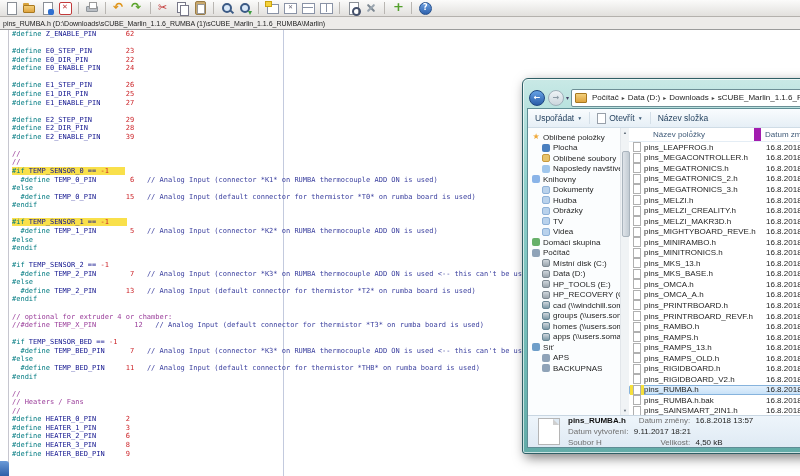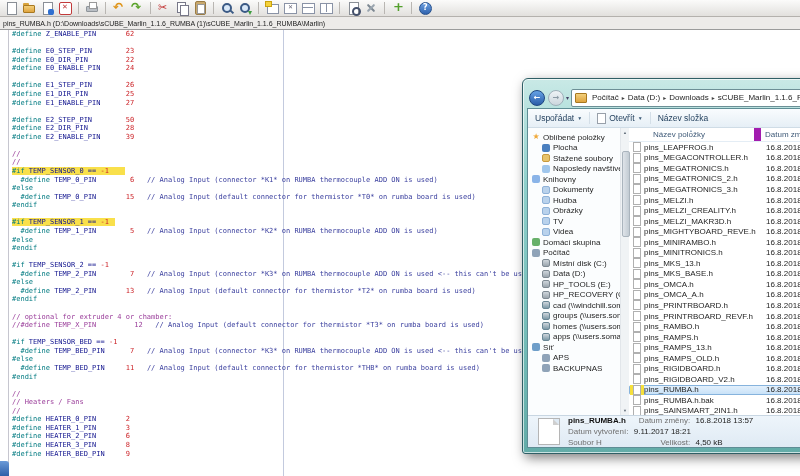--- a/index.html
+++ b/index.html
@@ -165,33 +165,33 @@
     <div class="cl"><span class="kw">#define</span><span class="id"> Z_ENABLE_PIN       </span><span class="num">62</span></div>
     <div class="cl"></div>
     <div class="cl"><span class="kw">#define</span><span class="id"> E0_STEP_PIN        </span><span class="num">23</span></div>
     <div class="cl"><span class="kw">#define</span><span class="id"> E0_DIR_PIN         </span><span class="num">22</span></div>
     <div class="cl"><span class="kw">#define</span><span class="id"> E0_ENABLE_PIN      </span><span class="num">24</span></div>
     <div class="cl"></div>
     <div class="cl"><span class="kw">#define</span><span class="id"> E1_STEP_PIN        </span><span class="num">26</span></div>
     <div class="cl"><span class="kw">#define</span><span class="id"> E1_DIR_PIN         </span><span class="num">25</span></div>
     <div class="cl"><span class="kw">#define</span><span class="id"> E1_ENABLE_PIN      </span><span class="num">27</span></div>
     <div class="cl"></div>
-    <div class="cl"><span class="kw">#define</span><span class="id"> E2_STEP_PIN        </span><span class="num">50</span></div>
+    <div class="cl"><span class="kw">#define</span><span class="id"> E2_STEP_PIN        </span><span class="num">29</span></div>
     <div class="cl"><span class="kw">#define</span><span class="id"> E2_DIR_PIN         </span><span class="num">28</span></div>
     <div class="cl"><span class="kw">#define</span><span class="id"> E2_ENABLE_PIN      </span><span class="num">39</span></div>
     <div class="cl"></div>
     <div class="cl"><span class="cm">//</span></div>
     <div class="cl"><span class="cm">//</span></div>
     <div class="cl"><span class="hl" style="padding-right: 16px;"><span class="kw">#if</span><span class="id"> TEMP_SENSOR_0 == </span><span class="num">-1</span></span></div>
     <div class="cl"><span class="id">  </span><span class="kw">#define</span><span class="id"> TEMP_0_PIN        </span><span class="num">6</span><span class="id">   </span><span class="ic">// Analog Input (connector *K1* on RUMBA thermocouple ADD ON is used)</span></div>
     <div class="cl"><span class="kw">#else</span></div>
     <div class="cl"><span class="id">  </span><span class="kw">#define</span><span class="id"> TEMP_0_PIN       </span><span class="num">15</span><span class="id">   </span><span class="ic">// Analog Input (default connector for thermistor *T0* on rumba board is used)</span></div>
     <div class="cl"><span class="kw">#endif</span></div>
     <div class="cl"></div>
-    <div class="cl"><span class="hl" style="padding-right: 6px;"><span class="kw">#if</span><span class="id"> TEMP_SENSOR_1 == </span><span class="num">-1</span></span></div>
+    <div class="cl"><span class="hl" style="padding-right: 18px;"><span class="kw">#if</span><span class="id"> TEMP_SENSOR_1 == </span><span class="num">-1</span></span></div>
     <div class="cl"><span class="id">  </span><span class="kw">#define</span><span class="id"> TEMP_1_PIN        </span><span class="num">5</span><span class="id">   </span><span class="ic">// Analog Input (connector *K2* on RUMBA thermocouple ADD ON is used)</span></div>
     <div class="cl"><span class="kw">#else</span></div>
     <div class="cl"><span class="kw">#endif</span></div>
     <div class="cl"></div>
     <div class="cl"><span class="kw">#if</span><span class="id"> TEMP_SENSOR_2 == </span><span class="num">-1</span></div>
     <div class="cl"><span class="id">  </span><span class="kw">#define</span><span class="id"> TEMP_2_PIN        </span><span class="num">7</span><span class="id">   </span><span class="ic">// Analog Input (connector *K3* on RUMBA thermocouple ADD ON is used &lt;-- this can't be used when TEMP_SENSOR_BED is defined as thermocouple)</span></div>
     <div class="cl"><span class="kw">#else</span></div>
     <div class="cl"><span class="id">  </span><span class="kw">#define</span><span class="id"> TEMP_2_PIN       </span><span class="num">13</span><span class="id">   </span><span class="ic">// Analog Input (default connector for thermistor *T2* on rumba board is used)</span></div>
     <div class="cl"><span class="kw">#endif</span></div>
     <div class="cl"></div>
@@ -255,21 +255,21 @@
           <div class="sbh">
             <span class="si si-star">★</span>
             <span class="">Oblíbené položky</span>
           </div>
           <div class="sbi">
             <span class="si si-desktop"></span>
             <span class="">Plocha</span>
           </div>
           <div class="sbi">
             <span class="si si-folder"></span>
-            <span class="">Stažené soubory</span>
+            <span class="">Oblíbené soubory</span>
           </div>
           <div class="sbi">
             <span class="si si-recent"></span>
             <span class="">Naposledy navštívené</span>
           </div>
           <div class="sbh">
             <span class="si si-library"></span>
             <span class="">Knihovny</span>
           </div>
           <div class="sbi">

